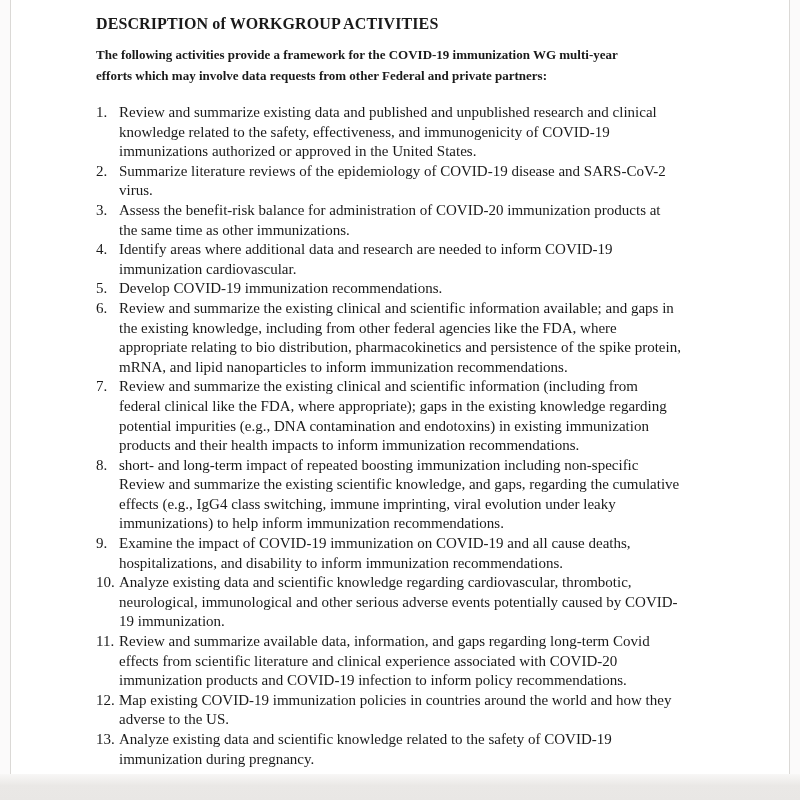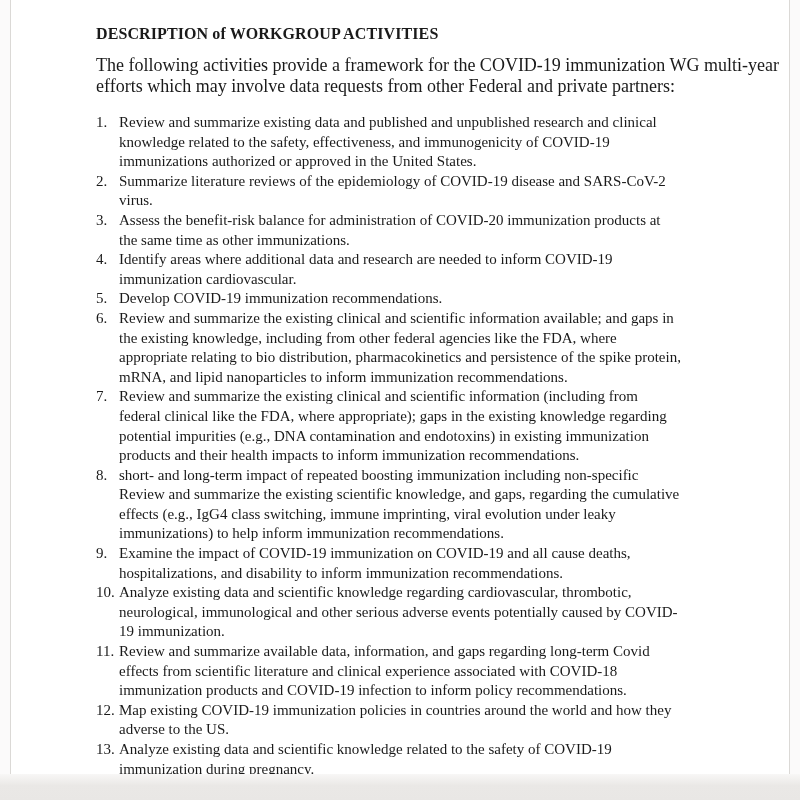--- a/index.html
+++ b/index.html
@@ -30,34 +30,35 @@
   }
   .bottom-strip {
     position: absolute;
     left: 0;
     top: 774px;
     width: 800px;
     height: 26px;
     background: linear-gradient(180deg, #f8f7f6 0%, #eae8e6 45%, #e9e7e5 100%);
   }
   .content {
-    padding: 24px 38px 0 85px;
+    padding: 14px 38px 0 85px;
   }
   .doc-heading {
     font-size: 16px;
     line-height: 20px;
     font-weight: bold;
     margin: 0 0 11px 0;
     letter-spacing: 0.1px;
     white-space: nowrap;
   }
   .intro {
-    font-size: 18px;
+    font-size: 13px;
     line-height: 20.5px;
     margin: 0 0 17px 0;
+    font-weight: bold;
   }
   .activities-list {
     font-size: 15px;
     line-height: 19.6px;
   }
   .list-item {
     display: flex;
   }
   .list-item.gap-before {
   }
@@ -160,21 +161,21 @@
             <div class="item-text">
               <span class="line">Analyze existing data and scientific knowledge regarding cardiovascular, thrombotic,</span>
               <span class="line">neurological, immunological and other serious adverse events potentially caused by COVID-</span>
               <span class="line">19 immunization.</span>
             </div>
           </div>
           <div class="list-item">
             <span class="item-number">11.</span>
             <div class="item-text">
               <span class="line">Review and summarize available data, information, and gaps regarding long-term Covid</span>
-              <span class="line">effects from scientific literature and clinical experience associated with COVID-18</span>
+              <span class="line">effects from scientific literature and clinical experience associated with COVID-20</span>
               <span class="line">immunization products and COVID-19 infection to inform policy recommendations.</span>
             </div>
           </div>
           <div class="list-item">
             <span class="item-number">12.</span>
             <div class="item-text">
               <span class="line">Map existing COVID-19 immunization policies in countries around the world and how they</span>
               <span class="line">adverse to the US.</span>
             </div>
           </div>

